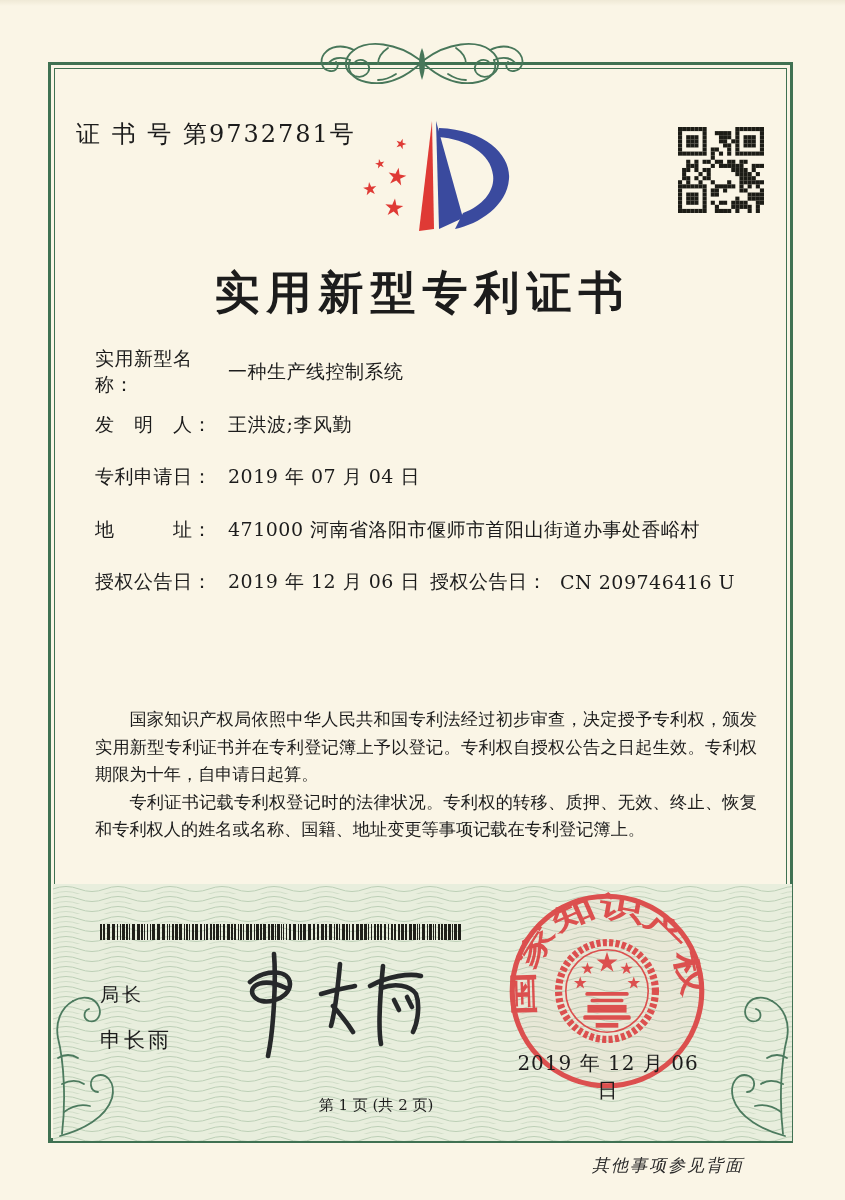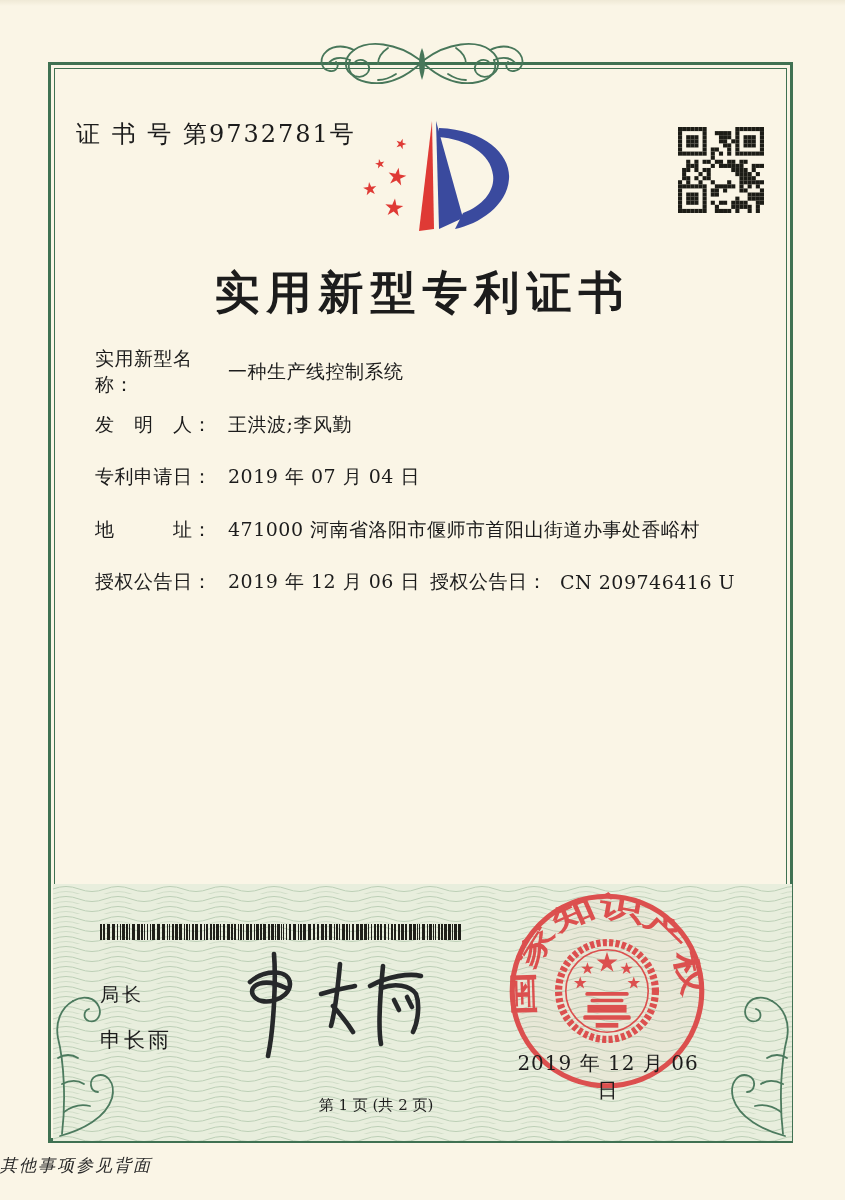--- a/index.html
+++ b/index.html
@@ -37,21 +37,21 @@
   #body-text p{margin:0;text-indent:2em;}
   
   #barcode{position:absolute;left:100px;top:924px;width:362px;height:16px;}
   #signoff-title{position:absolute;left:100px;top:982px;font-size:19px;letter-spacing:3px;}
   #signoff-name{position:absolute;left:100px;top:1026px;font-size:21px;letter-spacing:3px;}
   #signature{position:absolute;left:222px;top:946px;width:218px;height:120px;}
   #seal{position:absolute;left:504px;top:888px;width:206px;height:206px;}
   #seal-date{position:absolute;left:508px;top:1050px;width:200px;text-align:center;
              font-size:20px;letter-spacing:1px;}
   #pagination{position:absolute;left:48px;top:1096px;width:656px;text-align:center;font-size:15px;}
-  #back-note{position:absolute;left:0;top:1154px;width:744px;text-align:left;font-size:17px;
+  #back-note{position:absolute;left:0;top:1154px;width:744px;text-align:right;font-size:17px;
              letter-spacing:2px;color:#2a2a2a;font-style:italic;}
   
   #top-ornament{position:absolute;left:292px;top:34px;width:260px;height:58px;}
   .corner-flourish{position:absolute;top:988px;width:76px;height:152px;}
   #corner-left{left:52px;}
   #corner-right{left:717px;transform:scaleX(-1);}
   svg{display:block;}
 </style>
 </head>
 <body>
@@ -387,20 +387,24 @@
       <span class="fvalue">471000 河南省洛阳市偃师市首阳山街道办事处香峪村</span>
     </div>
     <div class="frow">
       <span class="flabel">授权公告日：</span>
       <span class="fvalue grant-date-value">2019 年 12 月 06 日</span>
       <span class="flabel grant-no-label">授权公告日：</span>
       <span class="fvalue">CN 209746416 U</span>
     </div>
   </div>
 
+  <div id="body-text">
+    <p>国家知识产权局依照中华人民共和国专利法经过初步审查，决定授予专利权，颁发实用新型专利证书并在专利登记簿上予以登记。专利权自授权公告之日起生效。专利权期限为十年，自申请日起算。</p>
+    <p>专利证书记载专利权登记时的法律状况。专利权的转移、质押、无效、终止、恢复和专利权人的姓名或名称、国籍、地址变更等事项记载在专利登记簿上。</p>
+  </div>
 
   <svg id="barcode" viewBox="0 0 362 16" preserveAspectRatio="none">
       <rect x="0" y="0" width="2" height="16" fill="#20201a"></rect>
       <rect x="3" y="0" width="2" height="16" fill="#20201a"></rect>
       <rect x="7" y="0" width="3" height="16" fill="#20201a"></rect>
       <rect x="12" y="0" width="3" height="16" fill="#20201a"></rect>
       <rect x="17" y="0" width="1" height="16" fill="#20201a"></rect>
       <rect x="20" y="0" width="1" height="16" fill="#20201a"></rect>
       <rect x="22" y="0" width="3" height="16" fill="#20201a"></rect>
       <rect x="26" y="0" width="2" height="16" fill="#20201a"></rect>

